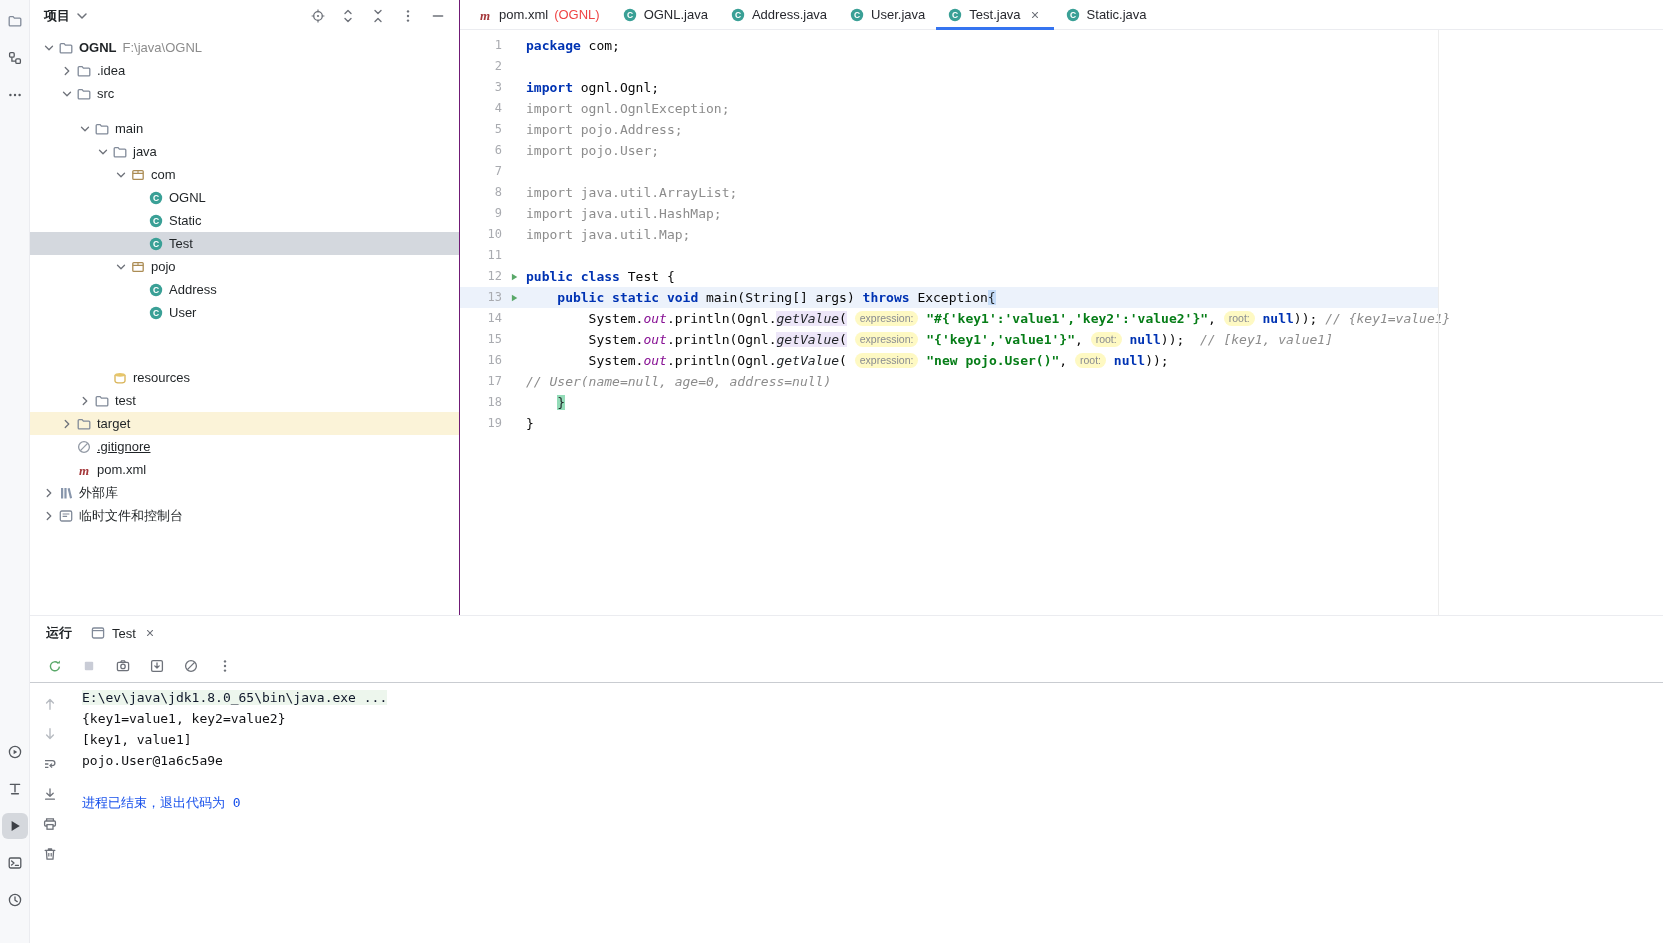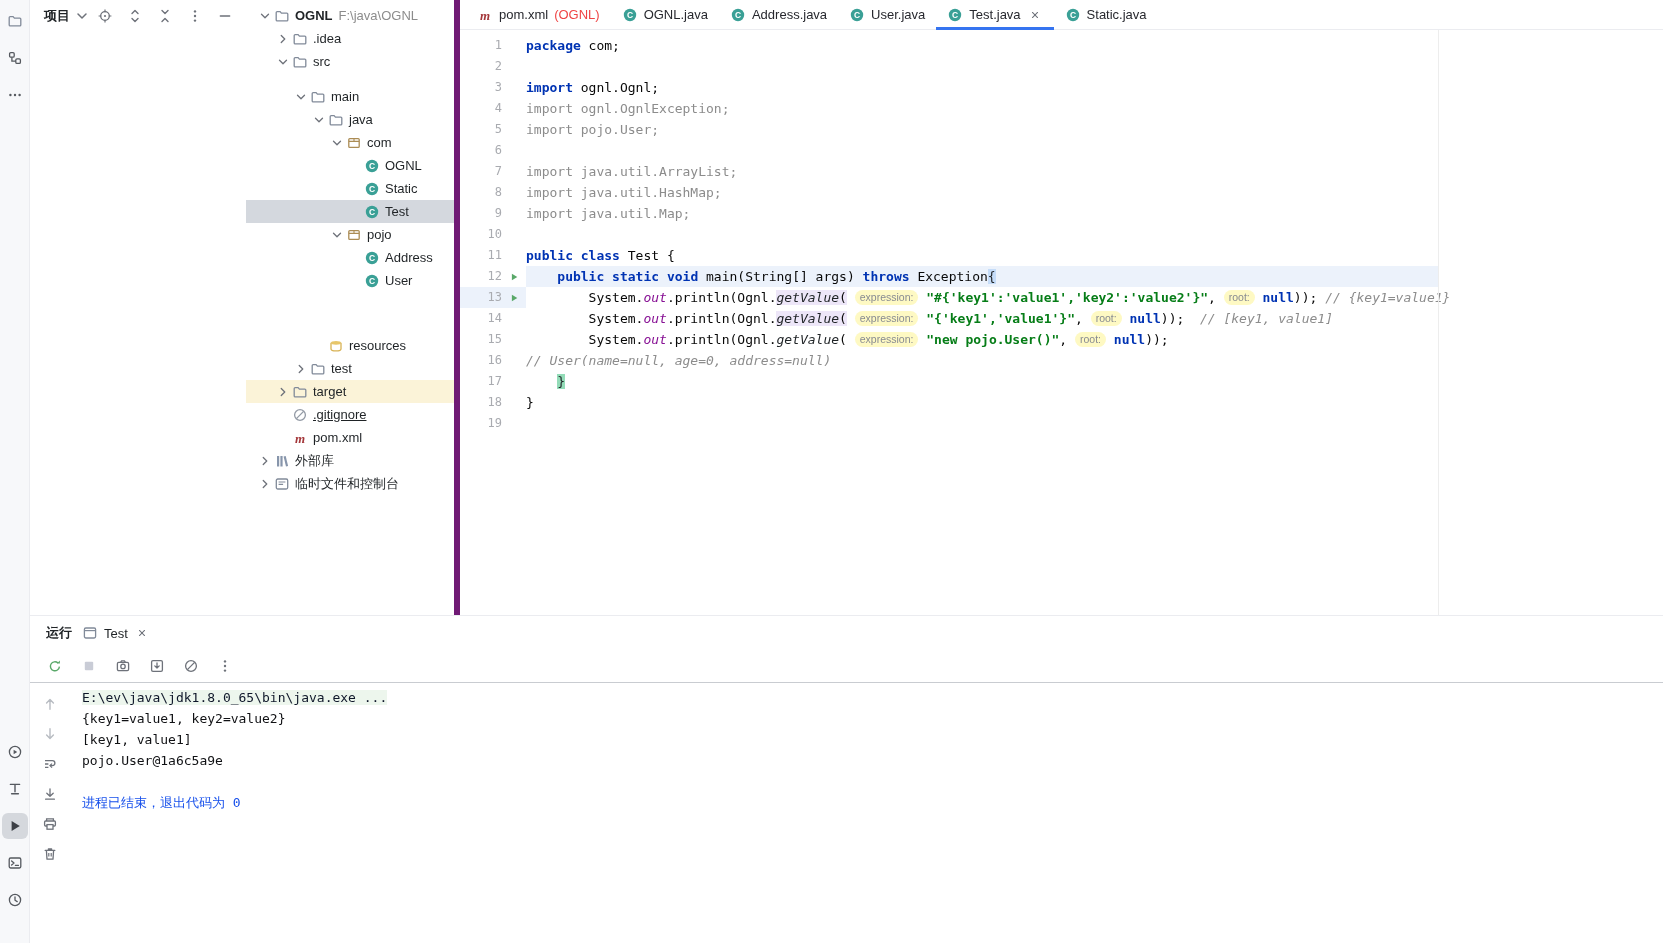--- a/index.html
+++ b/index.html
@@ -13,21 +13,21 @@
   .ab-top,.ab-bottom{display:flex;flex-direction:column;gap:11px;align-items:center}
   .ab-bottom{margin-top:auto}
   .ab-btn{width:26px;height:26px;border-radius:6px;display:flex;align-items:center;justify-content:center}
   .ab-btn.active{background:#d5d8dd}
   .ab-btn svg{width:17px;height:17px}
 
   .main-col{flex:1;display:flex;flex-direction:column;min-width:0}
   .top-row{height:615px;display:flex;min-height:0}
 
   
-  .project-panel{width:430px;flex:none;display:flex;flex-direction:row;border-right:6px solid #701a75;background:#fff}
+  .project-panel{width:430px;flex:none;display:flex;flex-direction:column;border-right:1px solid #701a75;background:#fff}
   .pp-header{height:32px;display:flex;align-items:center;padding:0 10px 0 14px;gap:4px}
   .pp-title{font-weight:600}
   .pp-actions{margin-left:auto;display:flex;gap:8px;align-items:center}
   .pp-btn{width:22px;height:22px;display:inline-flex;align-items:center;justify-content:center;border-radius:4px}
   .pp-tree{flex:1;padding-top:4px;overflow:hidden}
   .tree-row{display:flex;align-items:center;height:23px;cursor:default;white-space:nowrap}
   .tree-row.sel{background:#d4d8de}
   .tree-row.hl-row{background:#fbf3d8}
   .tree-label{margin-left:5px}
   .tree-label.b{font-weight:bold}
@@ -68,21 +68,21 @@
   .fld{color:#871094;font-style:italic}
   .mst{font-style:italic}
   .hlu{background:#ede6f8}
   .brO{background:#c5dcf8}
   .brC{background:#93dcb8}
   .inlay{display:inline-block;background:#fef9c3;color:#888b91;border-radius:9px;padding:0 5px;font-size:10.5px;
     line-height:15px;font-family:"Liberation Sans",sans-serif;vertical-align:1px;font-style:normal;font-weight:normal}
 
   
   .run-panel{flex:1;min-height:0;display:flex;flex-direction:column;border-top:1px solid #ebecf0;background:#fff}
-  .rp-tabs{height:34px;display:flex;align-items:center;gap:4px;padding-left:16px;flex:none}
+  .rp-tabs{height:34px;display:flex;align-items:center;gap:12px;padding-left:16px;flex:none}
   .rp-title{font-weight:600}
   .rp-tab{display:flex;align-items:center;gap:6px;padding:3px 6px;border-radius:4px}
   .rp-toolbar{height:32px;display:flex;align-items:center;gap:12px;padding-left:14px;flex:none}
   .tb-btn{width:22px;height:22px;display:inline-flex;align-items:center;justify-content:center;border-radius:4px}
   .console-wrap{flex:1;display:flex;border-top:1px solid #c9ccd1;min-height:0}
   .console-gutter{width:40px;flex:none;display:flex;flex-direction:column;align-items:center;gap:8px;padding-top:10px}
   .console{flex:1;font-family:"DejaVu Sans Mono","Liberation Mono",monospace;font-size:13px;line-height:21px;padding:4px 0 0 12px}
   .c-line{height:21px;white-space:pre}
   .c-cmd .txt{color:#0f172a;background:#edf6ed}
   .c-sys .txt{color:#1750eb}
@@ -594,20 +594,21 @@
               <div class="g-line">
                 <span class="g-num">19</span>
                 <span class="g-run"></span>
               </div>
             </div>
           <div class="code">
               <div class="code-line"><span class="kw">package</span><span class="pl"> com;</span></div>
               <div class="code-line"></div>
               <div class="code-line"><span class="kw">import</span><span class="pl"> ognl.Ognl;</span></div>
               <div class="code-line"><span class="gr">import ognl.OgnlException;</span></div>
+              <div class="code-line"><span class="gr">import pojo.Address;</span></div>
               <div class="code-line"><span class="gr">import pojo.User;</span></div>
               <div class="code-line"></div>
               <div class="code-line"><span class="gr">import java.util.ArrayList;</span></div>
               <div class="code-line"><span class="gr">import java.util.HashMap;</span></div>
               <div class="code-line"><span class="gr">import java.util.Map;</span></div>
               <div class="code-line"></div>
               <div class="code-line"><span class="kw">public</span><span class="pl"> </span><span class="kw">class</span><span class="pl"> Test {</span></div>
               <div class="code-line caret"><span class="pl">    </span><span class="kw">public</span><span class="pl"> </span><span class="kw">static</span><span class="pl"> </span><span class="kw">void</span><span class="pl"> main(String[] args) </span><span class="kw">throws</span><span class="pl"> Exception</span><span class="brO">{</span></div>
               <div class="code-line"><span class="pl">        System.</span><span class="fld">out</span><span class="pl">.println(Ognl.</span><span class="mst hlu">getValue</span><span class="pl hlu">(</span><span class="pl"> </span><span class="inlay">expression:</span><span class="pl"> </span><span class="str">"#{'key1':'value1','key2':'value2'}"</span><span class="pl">, </span><span class="inlay">root:</span><span class="pl"> </span><span class="kw">null</span><span class="pl">)); </span><span class="cmt">// {key1=value1}</span></div>
               <div class="code-line"><span class="pl">        System.</span><span class="fld">out</span><span class="pl">.println(Ognl.</span><span class="mst hlu">getValue</span><span class="pl hlu">(</span><span class="pl"> </span><span class="inlay">expression:</span><span class="pl"> </span><span class="str">"{'key1','value1'}"</span><span class="pl">, </span><span class="inlay">root:</span><span class="pl"> </span><span class="kw">null</span><span class="pl">));  </span><span class="cmt">// [key1, value1]</span></div>

